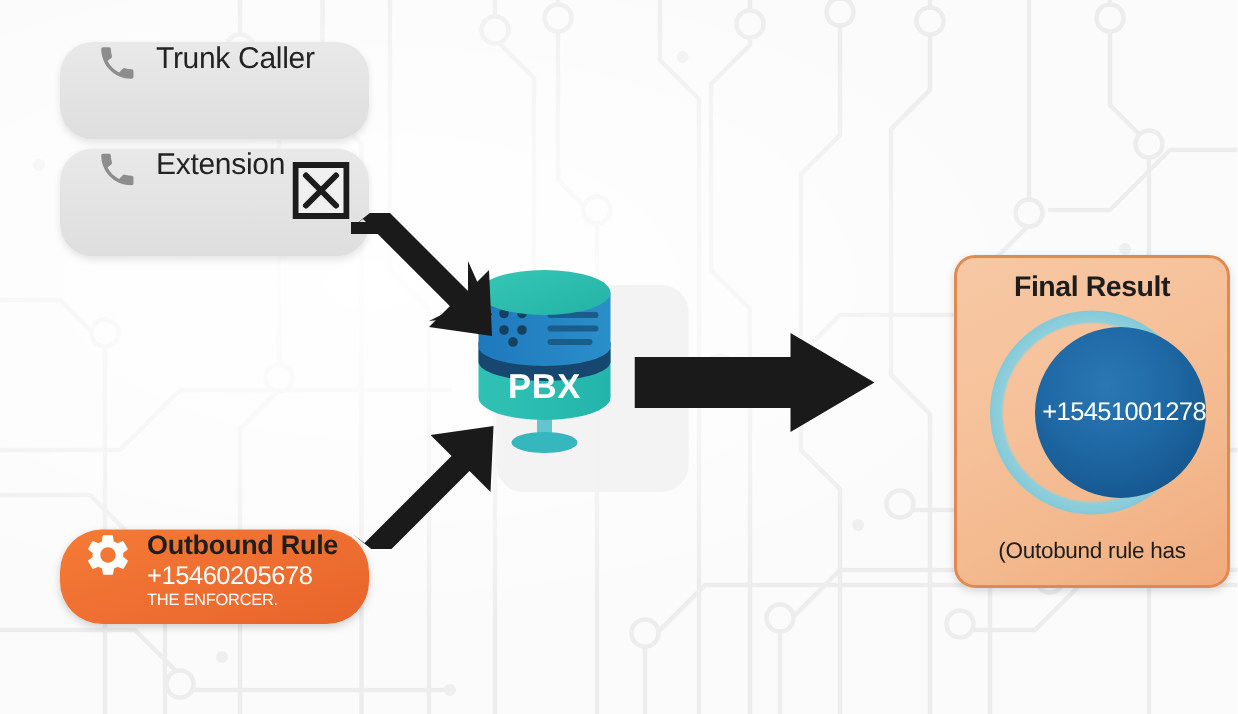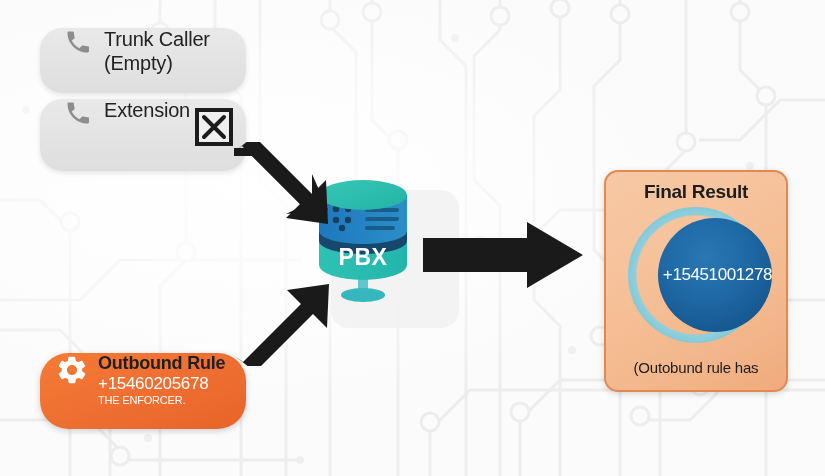--- a/index.html
+++ b/index.html
@@ -79,21 +79,21 @@
     width: 38px;
     height: 38px;
     z-index: 9;
   }
 
   
   #card-outbound {
     left: 40px;
     top: 353px;
     width: 206px;
-    height: 76px;
+    height: 63px;
     border-radius: 28px;
     background: linear-gradient(160deg, #f47b35 0%, #ef7032 45%, #e8642a 100%);
     box-shadow: 0 2px 6px rgba(0,0,0,0.18);
     padding: 0 12px 0 8px;
   }
   #card-outbound .icon-wrap {
     width: 48px;
     flex: 0 0 48px;
     display: flex;
     align-items: center;
@@ -149,21 +149,21 @@
 
   
   .arrow { position: absolute; z-index: 7; }
   #arrow-ext  { left: 232px; top: 142px; width: 100px; height: 85px; }
   #arrow-ob   { left: 233px; top: 281px; width: 100px; height: 85px; }
   #arrow-main { left: 423px; top: 222px; width: 160px; height: 66px; }
 
   
   #final-result {
     position: absolute;
-    left: 604px;
+    left: 636px;
     top: 170px;
     width: 184px;
     height: 222px;
     z-index: 6;
     border-radius: 14px;
     border: 2px solid #e08a52;
     background: linear-gradient(150deg, #f6c8a4 0%, #f6c29b 35%, #f3b88d 70%, #f0ab7c 100%);
     box-shadow: 0 2px 6px rgba(0,0,0,0.15);
     display: flex;
     flex-direction: column;
@@ -285,21 +285,20 @@
   <div id="pbx-plate"></div>
 
   <div class="card gray-card" id="card-trunk">
     <span class="icon-wrap">
       <svg width="28" height="28" viewBox="0 0 24 24" aria-hidden="true">
         <path fill="#8d8d8d" d="M6.6 10.8c1.4 2.8 3.8 5.1 6.6 6.6l2.2-2.2c.3-.3.7-.4 1.1-.2 1.2.4 2.5.6 3.9.6.6 0 1 .4 1 1V20c0 .6-.4 1-1 1C10.6 21 3 13.4 3 4c0-.6.4-1 1-1h3.5c.6 0 1 .4 1 1 0 1.3.2 2.6.6 3.9.1.4 0 .8-.2 1.1l-2.3 1.8z"></path>
       </svg>
     </span>
     <span class="txt">
       <span class="l1">Trunk Caller</span>
-      <span class="l2">(Empty)</span>
     </span>
   </div>
 
   <div class="card gray-card" id="card-ext">
     <span class="icon-wrap">
       <svg width="28" height="28" viewBox="0 0 24 24" aria-hidden="true">
         <path fill="#8d8d8d" d="M6.6 10.8c1.4 2.8 3.8 5.1 6.6 6.6l2.2-2.2c.3-.3.7-.4 1.1-.2 1.2.4 2.5.6 3.9.6.6 0 1 .4 1 1V20c0 .6-.4 1-1 1C10.6 21 3 13.4 3 4c0-.6.4-1 1-1h3.5c.6 0 1 .4 1 1 0 1.3.2 2.6.6 3.9.1.4 0 .8-.2 1.1l-2.3 1.8z"></path>
       </svg>
     </span>
     <span class="txt">

